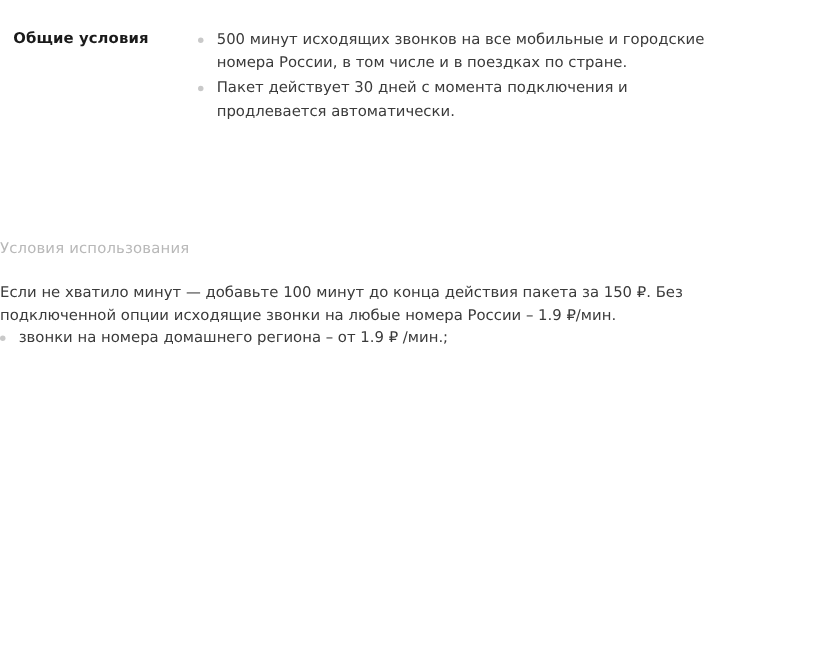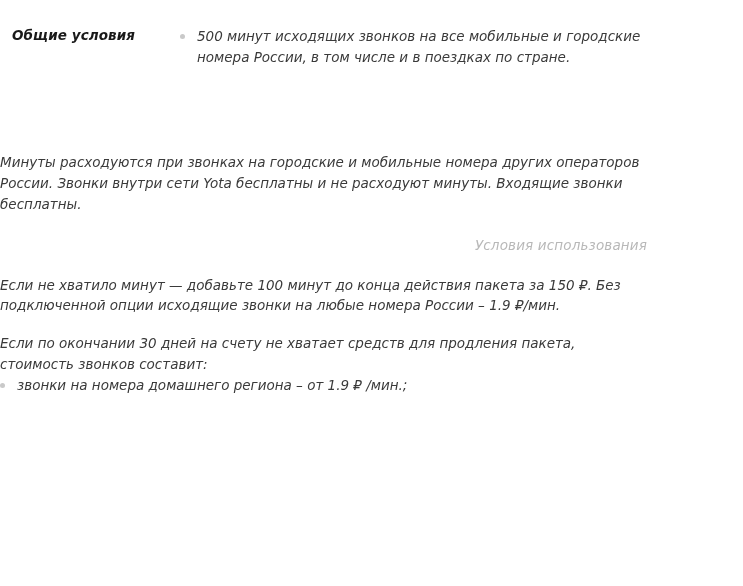--- a/index.html
+++ b/index.html
@@ -15,21 +15,20 @@
     font-family: "DejaVu Sans", "Liberation Sans", sans-serif;
     color: #333333;
     position: relative;
   }
   .page {
     position: relative;
     width: 678px;
     height: 586px;
     box-sizing: border-box;
     padding: 26px 0 0 0;
-    font-style: italic;
   }
   .section {
     display: flex;
     align-items: flex-start;
   }
   .section-label {
     width: 180px;
     flex: 0 0 180px;
     padding-left: 12px;
     box-sizing: border-box;
@@ -72,51 +71,51 @@
   }
   .para + .para {
     margin-top: 17px;
   }
   .subtle-heading {
     color: #b8b8b8;
     font-size: 13.5px;
     margin-top: 20px;
     margin-bottom: 19px;
     letter-spacing: 0.15px;
-    text-align: right;
   }
   .section-minutes { margin-top: 82px; }
   .list-tight > li { margin-bottom: 0; }
 </style>
 </head>
 <body>
 
 <div class="page">
 
   <div class="section">
     <div class="section-label">Общие условия</div>
     <div class="section-body">
       <ul class="bullets">
         <li>
           <span>500 минут исходящих звонков на все мобильные и городские номера России, в том числе и в поездках по стране.</span>
         </li>
+        <li>
+          <span>Пакет действует 30 дней с момента подключения и продлевается автоматически.</span>
+        </li>
       </ul>
     </div>
   </div>
 
   <div class="section section-minutes">
     <div class="section-body">
 
-      <p class="para">Минуты расходуются при звонках на городские и мобильные номера других операторов России. Звонки внутри сети Yota бесплатны и не расходуют минуты. Входящие звонки бесплатны.</p>
 
       <div class="subtle-heading">Условия использования</div>
 
       <p class="para">Если не хватило минут — добавьте 100 минут до конца действия пакета за 150 ₽. Без подключенной опции исходящие звонки на любые номера России – 1.9 ₽/мин.</p>
 
-      <p class="para">Если по окончании 30 дней на счету не хватает средств для продления пакета, стоимость звонков составит:</p>
 
       <ul class="bullets list-tight">
         <li>
           <span>звонки на номера домашнего региона – от 1.9 ₽ /мин.;</span>
         </li>
       </ul>
 
     </div>
   </div>
 

